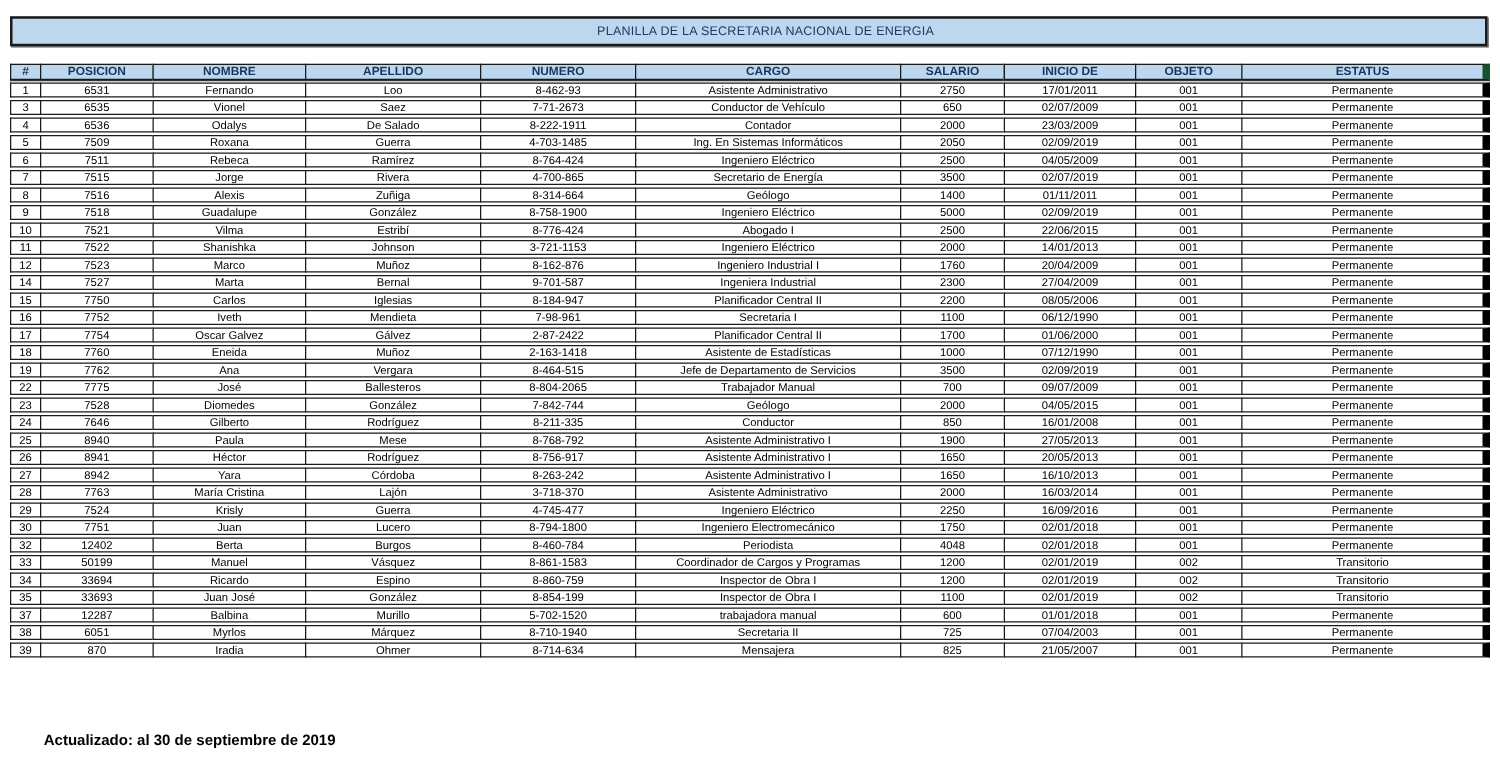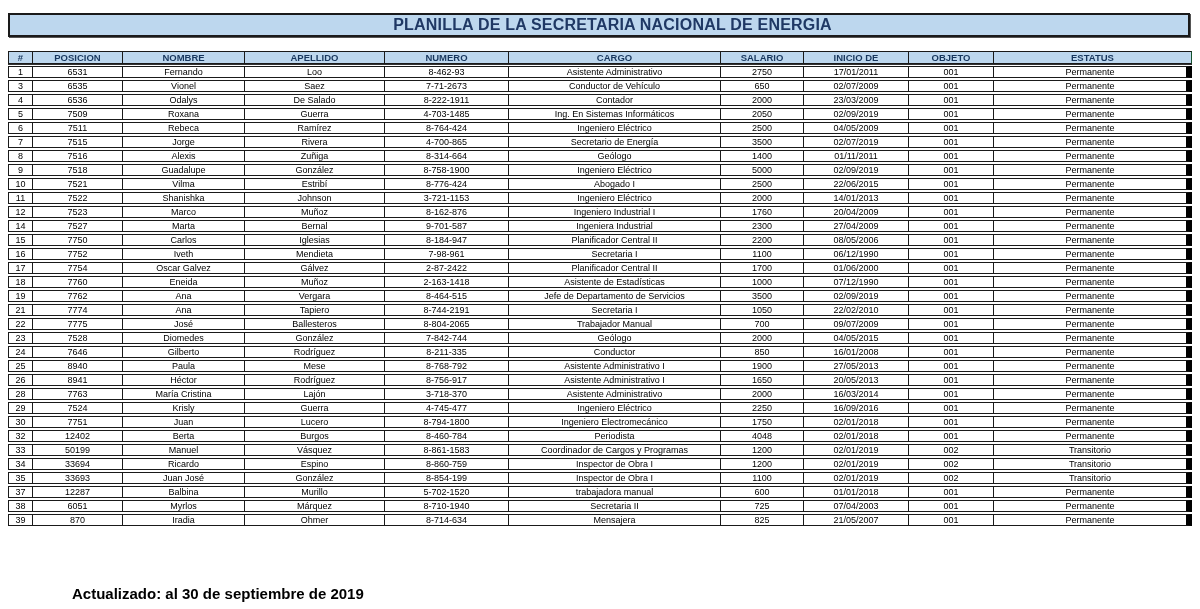--- a/index.html
+++ b/index.html
@@ -13,21 +13,21 @@
   .title-bar {
     position: absolute;
     left: 8px; top: 13px;
     width: 1182px; height: 24px;
     background: #bdd7ee;
     border: 2px solid #1a1a1a;
     box-shadow: 1px 1px 0 #555;
     display: flex; align-items: center; justify-content: center;
   }
   .title-bar span {
-    font-size: 16px; font-weight: bold;
+    font-size: 10px; font-weight: normal;
     color: #1f3864;
     letter-spacing: 0.2px;
     padding-left: 27px;
   }
   .table-wrap {
     position: absolute;
     left: 8px; top: 49px;
     width: 1184px;
   }
   table {
@@ -51,36 +51,35 @@
   th:last-child, td:last-child { border-right: 6px solid #000000; }
   thead th {
     background: #bdd7ee;
     font-weight: bold;
     color: #17365d;
     font-size: 9.5px;
     border-width: 1px;
     border-right: none;
     box-shadow: 0 1px 0 #333;
   }
-  thead th:last-child { border-right: 1px solid #14532d; }
+  thead th:last-child { border-right: 6px solid #14532d; }
   tbody td { background: #ffffff; }
   tr.spacer td {
     border: none;
     height: 2px;
     box-shadow: none;
     background: transparent;
   }
   tr.tall td { height: 17px; }
   .footer-note {
     position: absolute;
     left: 35px; top: 585px;
-    font-size: 15px;
+    font-size: 12px;
     font-weight: bold;
     color: #000;
-    margin-left: 37px;
   }
 </style>
 </head>
 <body>
 
 <div class="title-bar">
   <span>PLANILLA DE LA SECRETARIA NACIONAL DE ENERGIA</span>
 </div>
 
 <div class="table-wrap">
@@ -310,32 +309,20 @@
           <td>Ana</td>
           <td>Vergara</td>
           <td>8-464-515</td>
           <td>Jefe de Departamento de Servicios</td>
           <td>3500</td>
           <td>02/09/2019</td>
           <td>001</td>
           <td>Permanente</td>
         </tr>
         <tr>
-          <td>21</td>
-          <td>7774</td>
-          <td>Ana</td>
-          <td>Tapiero</td>
-          <td>8-744-2191</td>
-          <td>Secretaria I</td>
-          <td>1050</td>
-          <td>22/02/2010</td>
-          <td>001</td>
-          <td>Permanente</td>
-        </tr>
-        <tr>
           <td>22</td>
           <td>7775</td>
           <td>José</td>
           <td>Ballesteros</td>
           <td>8-804-2065</td>
           <td>Trabajador Manual</td>
           <td>700</td>
           <td>09/07/2009</td>
           <td>001</td>
           <td>Permanente</td>
@@ -378,20 +365,32 @@
         </tr>
         <tr>
           <td>26</td>
           <td>8941</td>
           <td>Héctor</td>
           <td>Rodríguez</td>
           <td>8-756-917</td>
           <td>Asistente Administrativo I</td>
           <td>1650</td>
           <td>20/05/2013</td>
+          <td>001</td>
+          <td>Permanente</td>
+        </tr>
+        <tr>
+          <td>27</td>
+          <td>8942</td>
+          <td>Yara</td>
+          <td>Córdoba</td>
+          <td>8-263-242</td>
+          <td>Asistente Administrativo I</td>
+          <td>1650</td>
+          <td>16/10/2013</td>
           <td>001</td>
           <td>Permanente</td>
         </tr>
         <tr>
           <td>28</td>
           <td>7763</td>
           <td>María Cristina</td>
           <td>Lajón</td>
           <td>3-718-370</td>
           <td>Asistente Administrativo</td>

